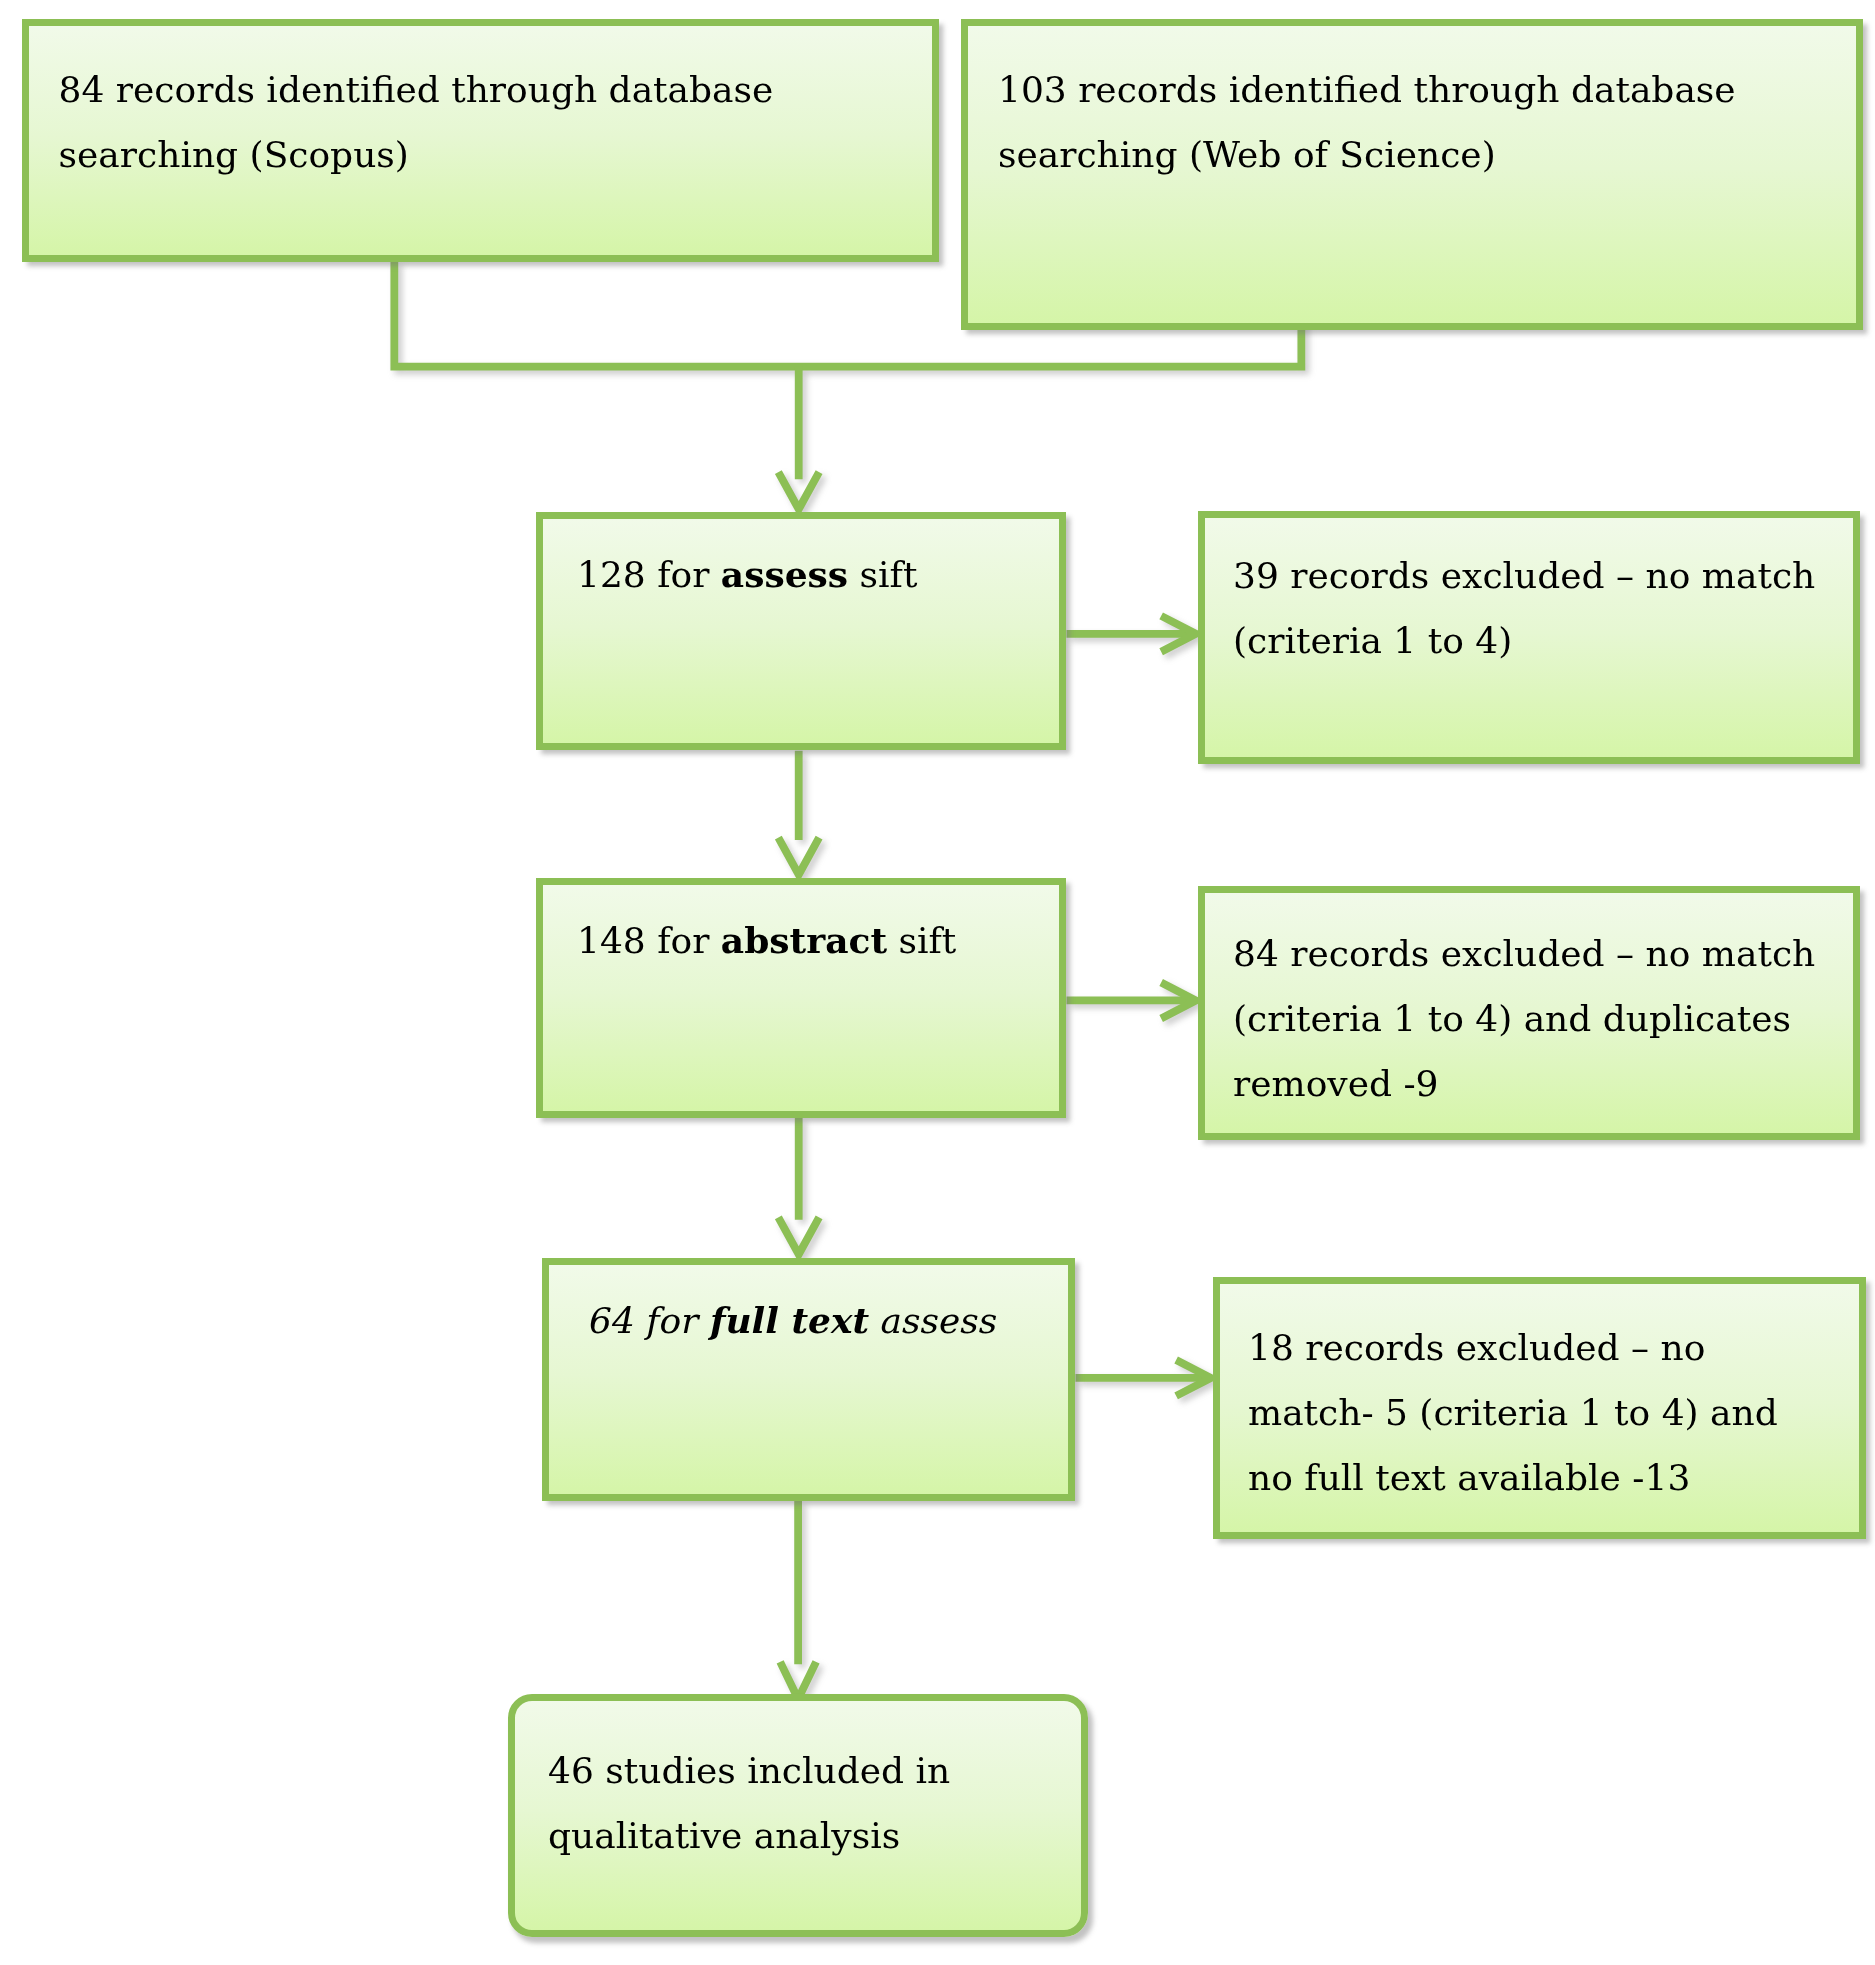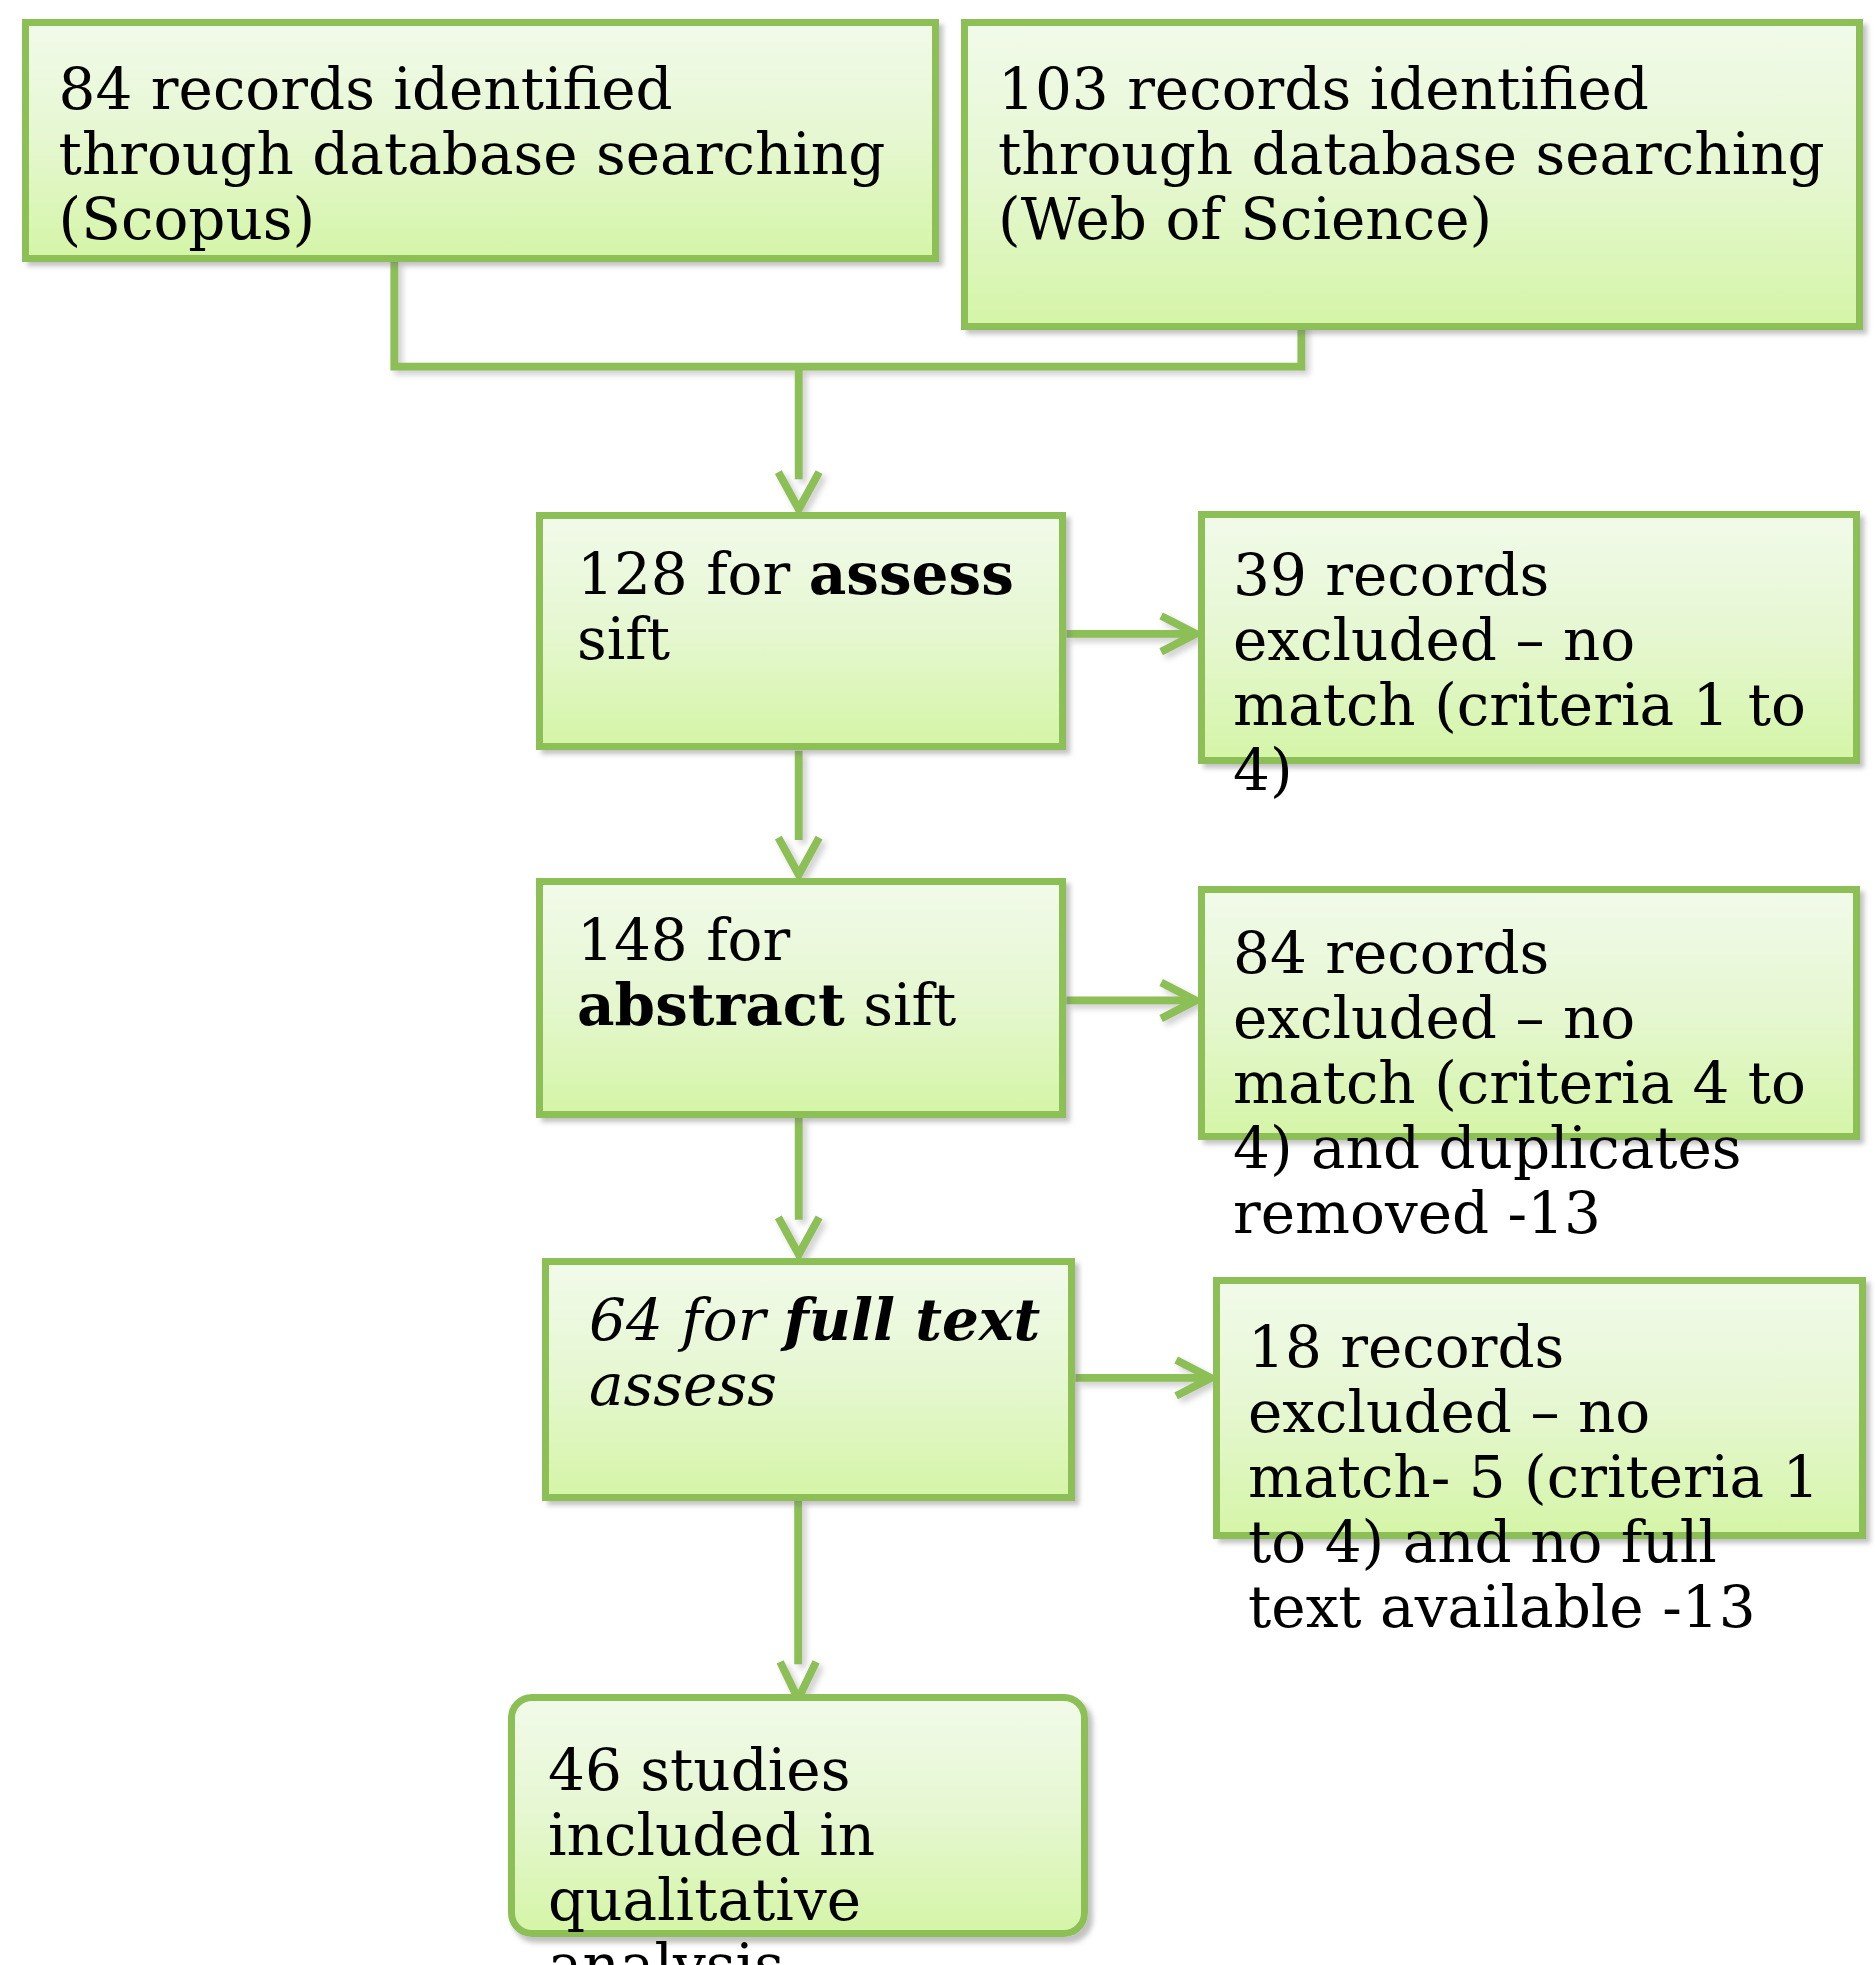--- a/index.html
+++ b/index.html
@@ -31,21 +31,21 @@
     stroke: var(--line-color);
     stroke-width: 13;
     fill: none;
   }
   .box {
     position: absolute;
     border: 7.8px solid var(--border-color);
     background: linear-gradient(180deg, var(--fill-top) 0%, var(--fill-mid) 48%, var(--fill-bottom) 100%);
     box-shadow: 4.8px 5.4px 4.8px rgba(120,120,120,0.45);
     color: var(--text-color);
-    font-size: 58px;
+    font-size: 36px;
     line-height: 65px;
   }
   .box .txt { display: block; }
   .bold { font-weight: bold; }
 
   
   .box-scopus    { left:   21.6px; top:   19px; width: 917px; height: 243px; padding: 31px 24px 0 30px; }
   .box-wos       { left: 961px; top:   19px; width: 902px; height: 311px; padding: 31px 24px 0 30px; }
   .box-title     { left:  536px; top:  512px; width:  530px; height: 238px; padding: 23px 18px 0 34px; }
   .box-excl1     { left: 1198px; top:  511px; width: 662px; height: 253px; padding: 25px 27px 0 28px; }
@@ -92,21 +92,21 @@
 
   <div class="box box-excl1">
     <span class="txt">39 records excluded – no match (criteria 1 to 4)</span>
   </div>
 
   <div class="box box-abstract">
     <span class="txt"><span>148 for </span><span class="bold">abstract</span><span> sift</span></span>
   </div>
 
   <div class="box box-excl2">
-    <span class="txt">84 records excluded – no match (criteria 4 to 4) and duplicates removed -13</span>
+    <span class="txt">84 records excluded – no match (criteria 1 to 4) and duplicates removed -9</span>
   </div>
 
   <div class="box box-fulltext">
     <span class="txt"><span>64 for </span><span class="bold">full text</span><span> assess</span></span>
   </div>
 
   <div class="box box-excl3">
     <span class="txt">18 records excluded – no match- 5 (criteria 1 to 4) and no full text available -13</span>
   </div>
 

